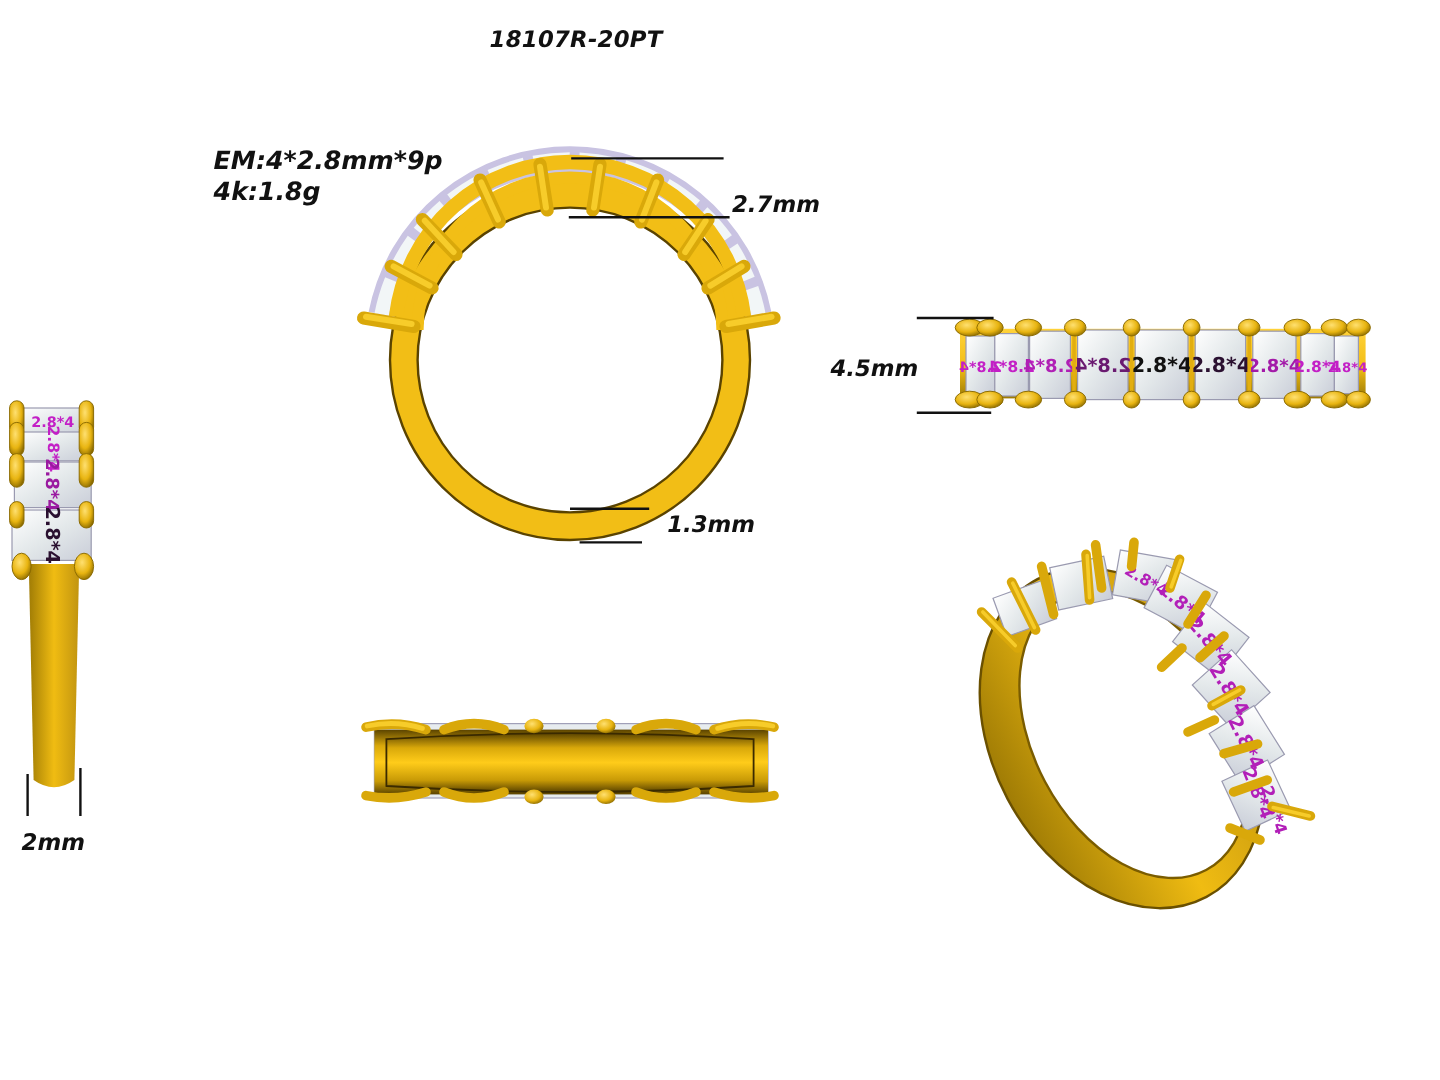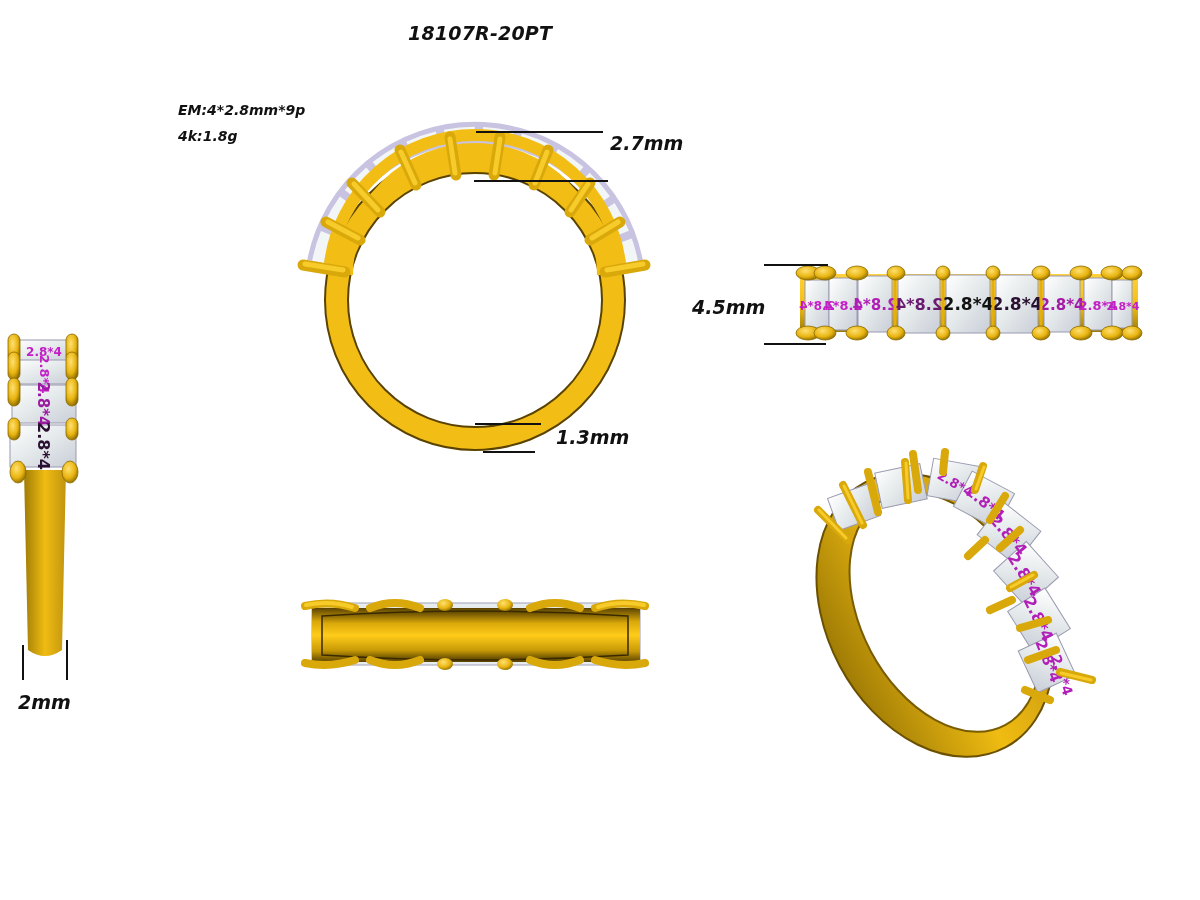--- a/index.html
+++ b/index.html
@@ -1,32 +1,32 @@
 <!DOCTYPE html>
 <html><head>
   <meta charset="utf-8">
   <style>
     html, body { margin: 0; padding: 0; background: #ffffff; }
     body { width: 1200px; height: 900px; position: relative; overflow: hidden;
            font-family: "DejaVu Sans", sans-serif; color: #111; }
     .abs { position: absolute; font-style: italic; }
     .title { left: 408px; top: 22px; font-size: 19px; font-weight: bold; letter-spacing: 0.2px; }
-    .spec { left: 178px; font-size: 14px; font-weight: bold; line-height: 24px; }
+    .spec { left: 178px; font-size: 21px; font-weight: bold; line-height: 24px; margin-top: 24px; }
     .dim { font-size: 19px; font-weight: bold; white-space: nowrap; }
     svg { position: absolute; left: 0; top: 0; }
     .stone-label { font-family: "DejaVu Sans", sans-serif; font-weight: bold; }
   </style>
 </head>
 <body>
 
 <div class="abs title">18107R-20PT</div>
 <div class="abs spec" style="top:98px;">EM:4*2.8mm*9p</div>
 <div class="abs spec" style="top:124px;">4k:1.8g</div>
 
-<div class="abs dim" style="left:610px; top:132px;">2.7mm</div>
+<div class="abs dim" style="left:610px; top:160px;">2.7mm</div>
 <div class="abs dim" style="left:428px; top:288px;">US:4.75#</div>
 <div class="abs dim" style="left:556px; top:426px;">1.3mm</div>
 <div class="abs dim" style="left:692px; top:296px;">4.5mm</div>
 <div class="abs dim" style="left:18px; top:691px;">2mm</div>
 
 <svg width="1200" height="900" viewBox="0 0 1200 900">
   <defs>
     <linearGradient id="goldV" x1="0" y1="0" x2="0" y2="1">
       <stop offset="0" stop-color="#FFD23A"></stop>
       <stop offset="0.55" stop-color="#F2BE16"></stop>

